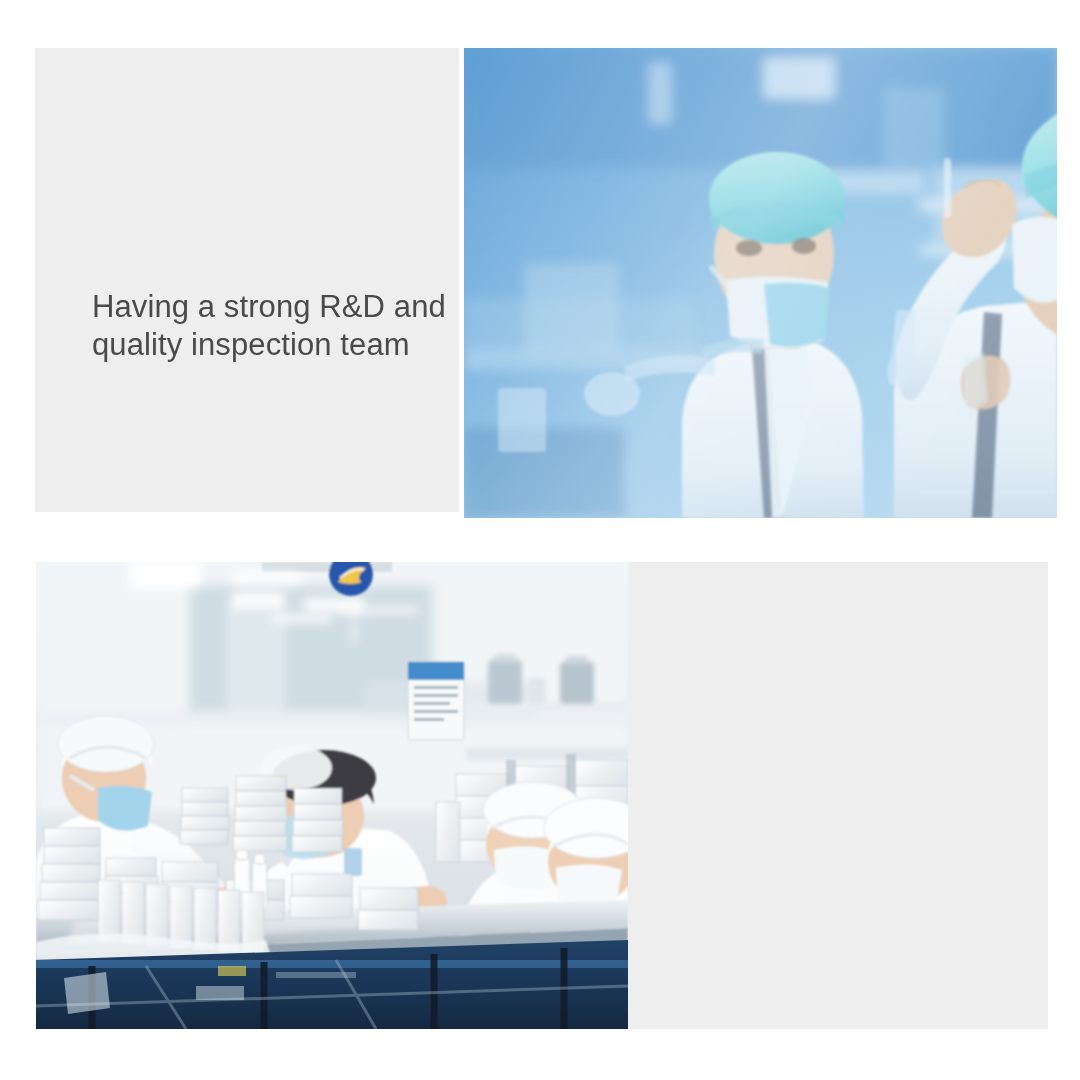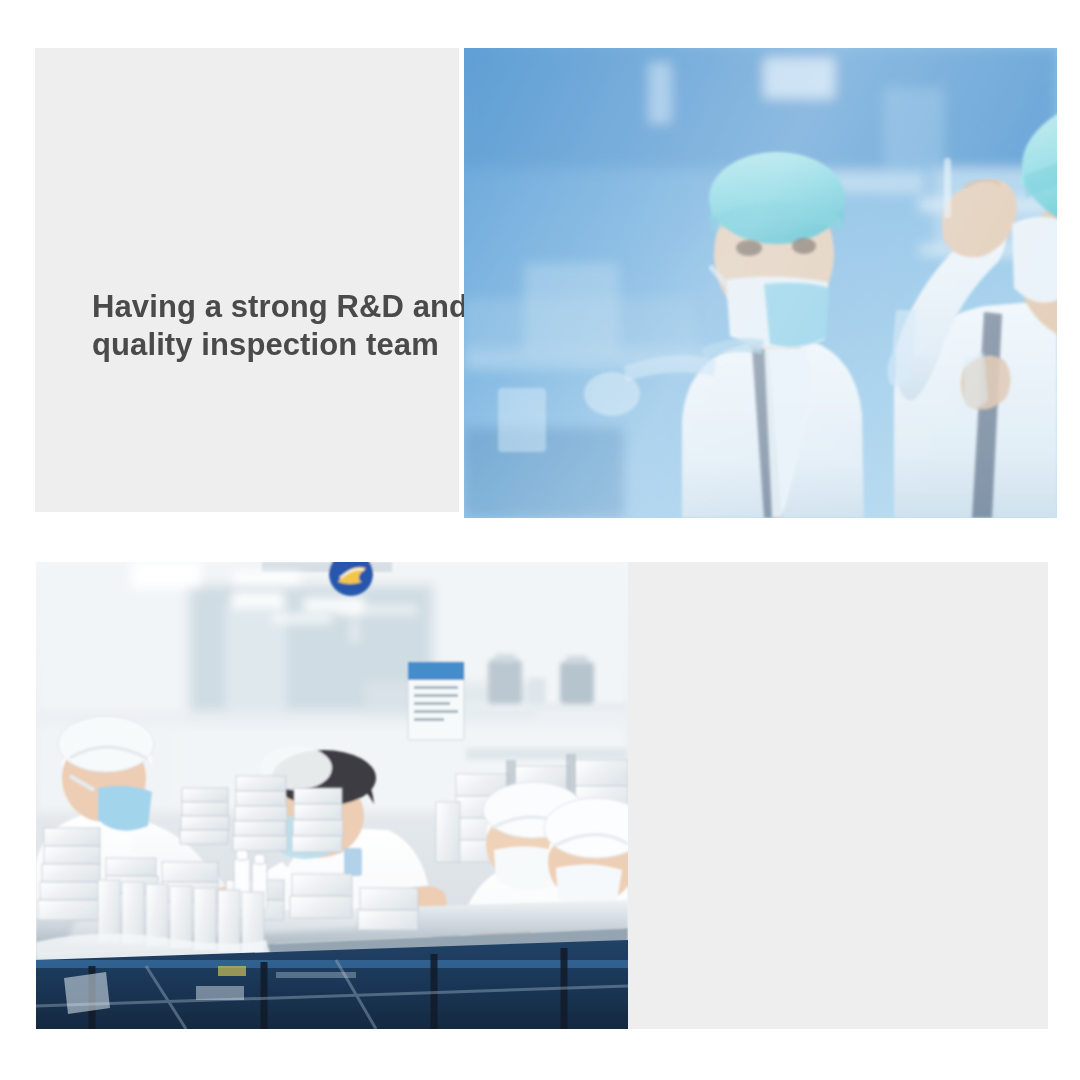--- a/index.html
+++ b/index.html
@@ -25,21 +25,20 @@
   .section-top {
     position: absolute;
     left: 0; top: 0;
     width: 1080px; height: 540px;
   }
   .top-panel {
     position: absolute;
     left: 35px; top: 48px;
     width: 424px; height: 464px;
     background: #eeeeee;
-    font-weight: bold;
   }
   .top-caption {
     position: absolute;
     left: 57px; top: 240px;
     width: 390px;
     font-size: 31px;
     line-height: 38px;
     color: #4a4a4a;
     letter-spacing: 0.1px;
     white-space: pre-line;

